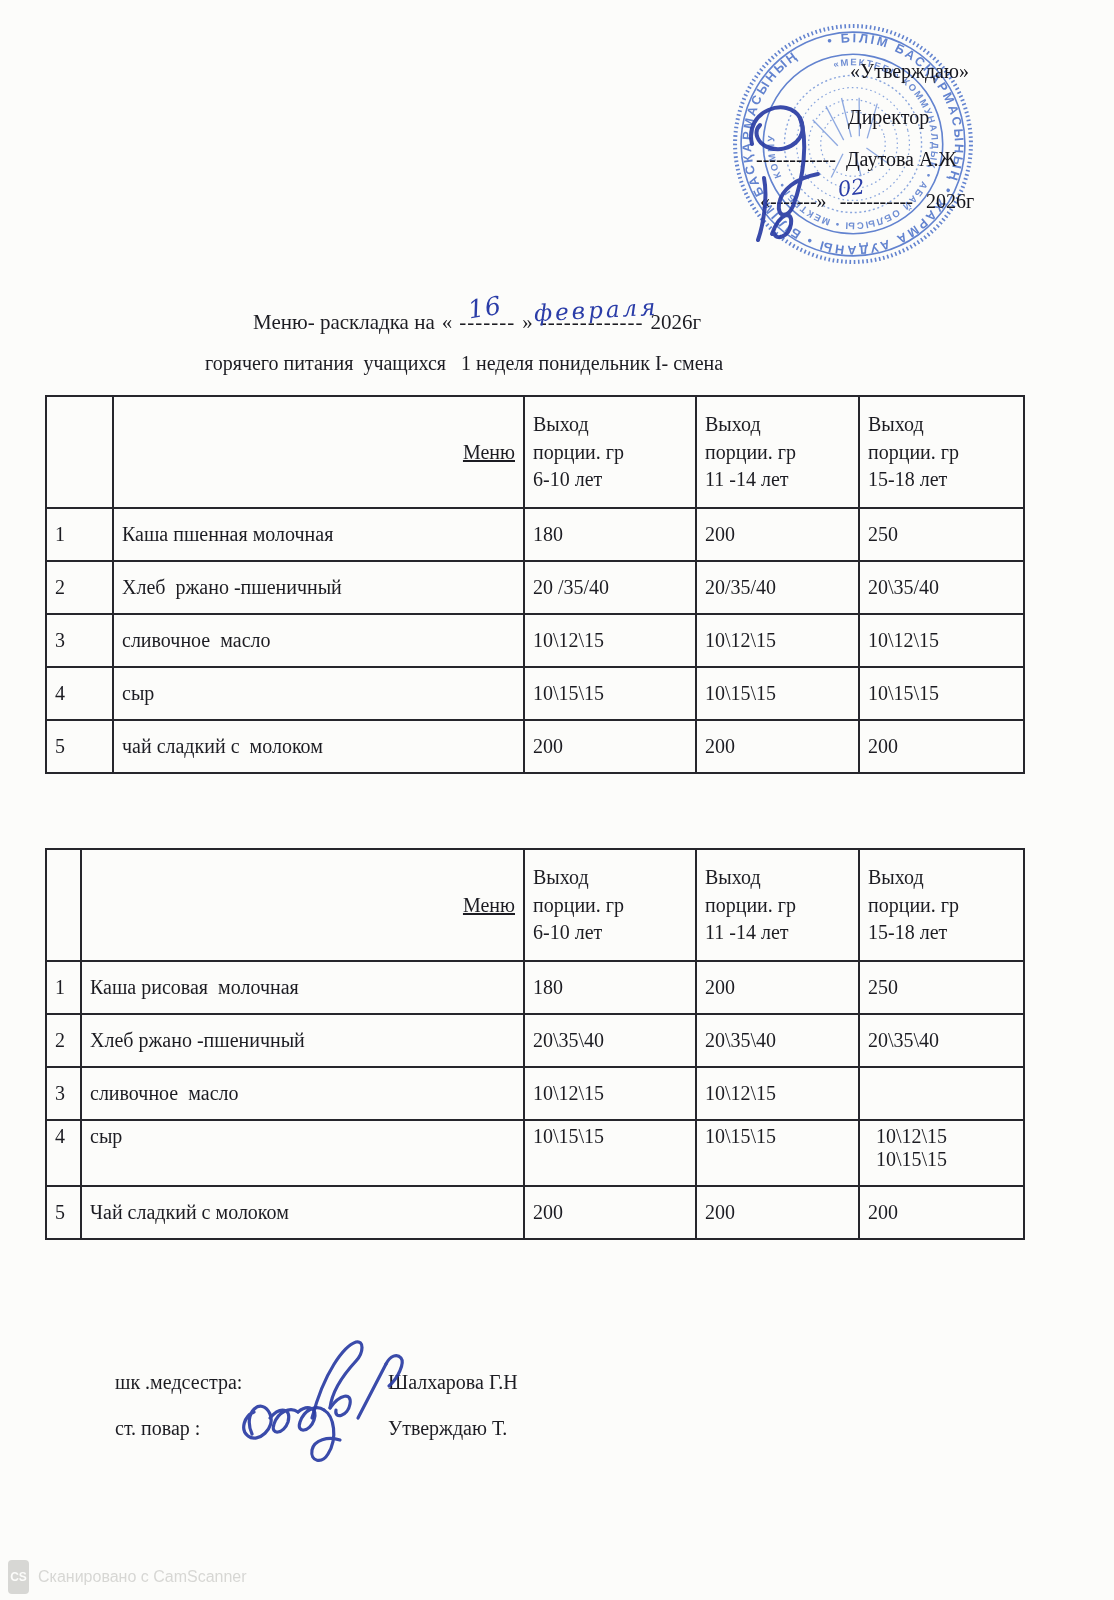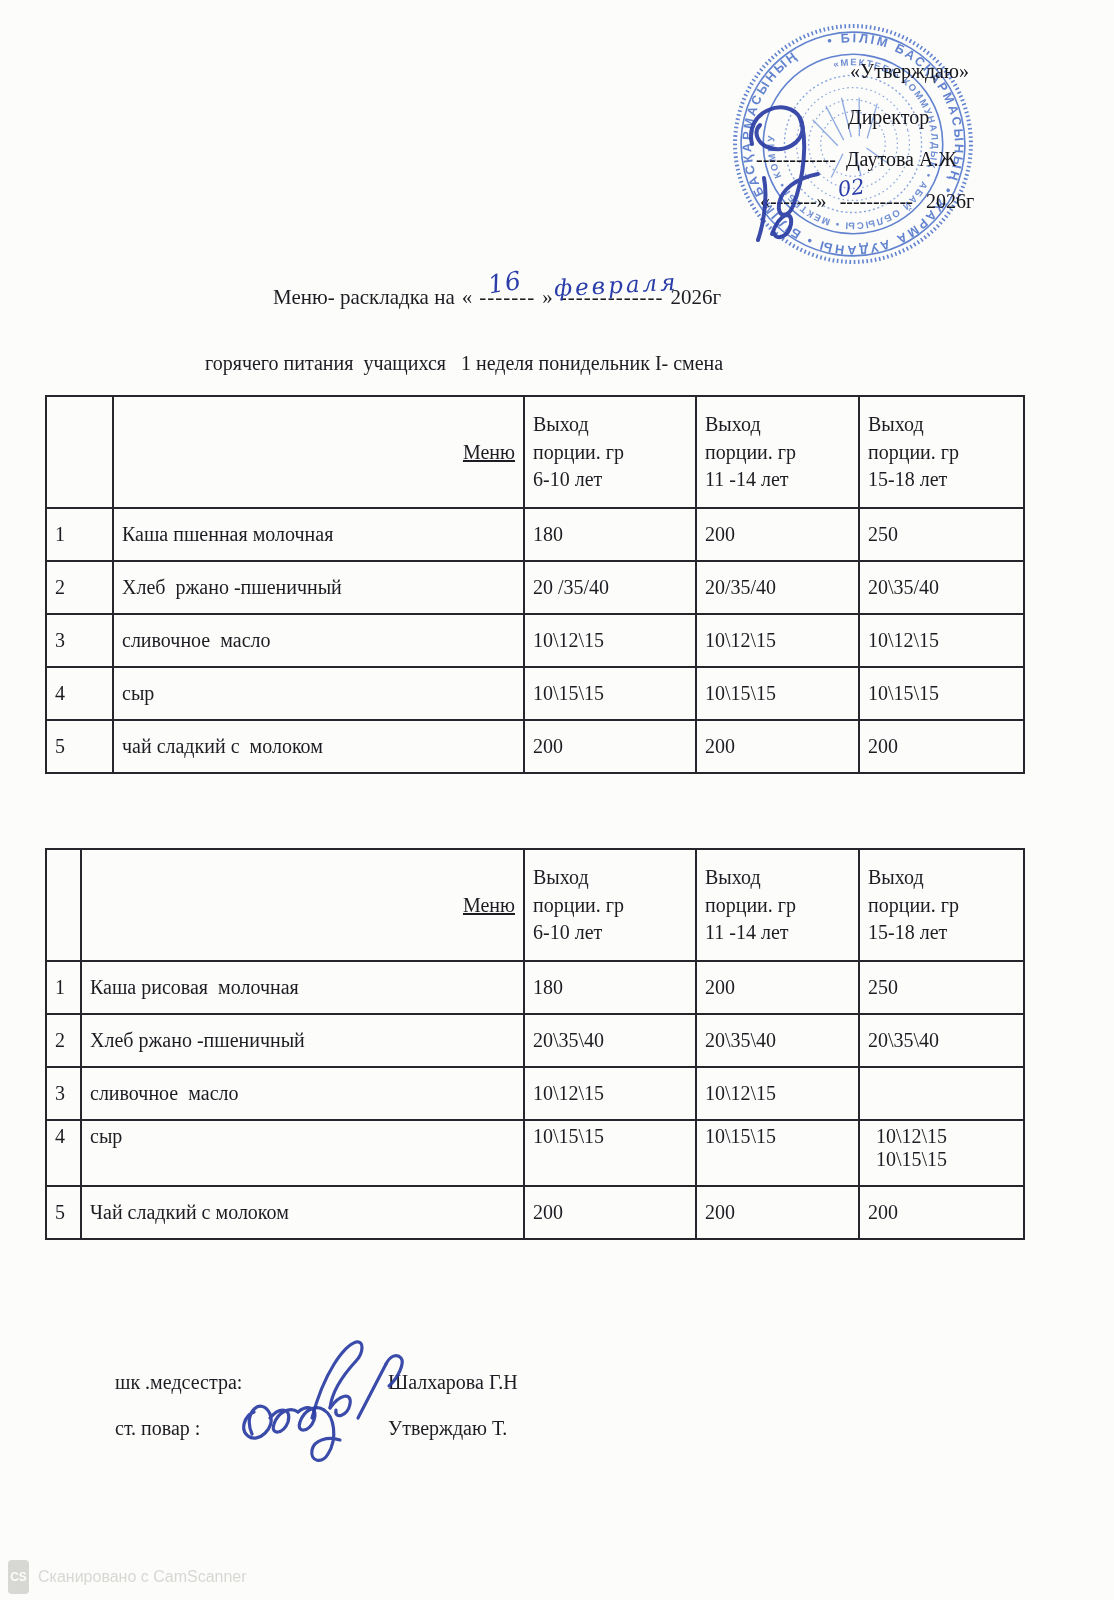--- a/index.html
+++ b/index.html
@@ -96,21 +96,21 @@
 
   <svg class="sig-svg" style="left:730px;top:92px;width:170px;height:150px;" viewBox="0 0 170 150">
     <g fill="none" stroke="#2a3ca4" stroke-width="4" stroke-linecap="round" opacity="0.92">
       <path d="M22,52 C14,18 58,4 70,26 C80,44 60,62 40,56 C27,52 23,40 30,33"></path>
       <path d="M70,26 C78,48 74,86 63,114 C58,126 47,126 49,112 C51,98 66,86 88,82"></path>
       <path d="M34,86 C38,106 33,134 28,148"></path>
       <path d="M42,142 C50,120 63,118 61,132 C59,145 46,149 44,141"></path>
     </g>
   </svg>
 
-  <div class="abs title-row" style="left:253px;top:285px;margin-left:20px;">
+  <div class="abs title-row" style="left:253px;top:310px;">
     <span>Меню- раскладка на</span>
     <span>«</span>
     <span class="dash-slot">
       <span>-------</span>
       <span class="hw hw-day">16</span>
     </span>
     <span>»</span>
     <span class="dash-slot">
       <span>-------------</span>
       <span class="hw hw-month">февраля</span>

